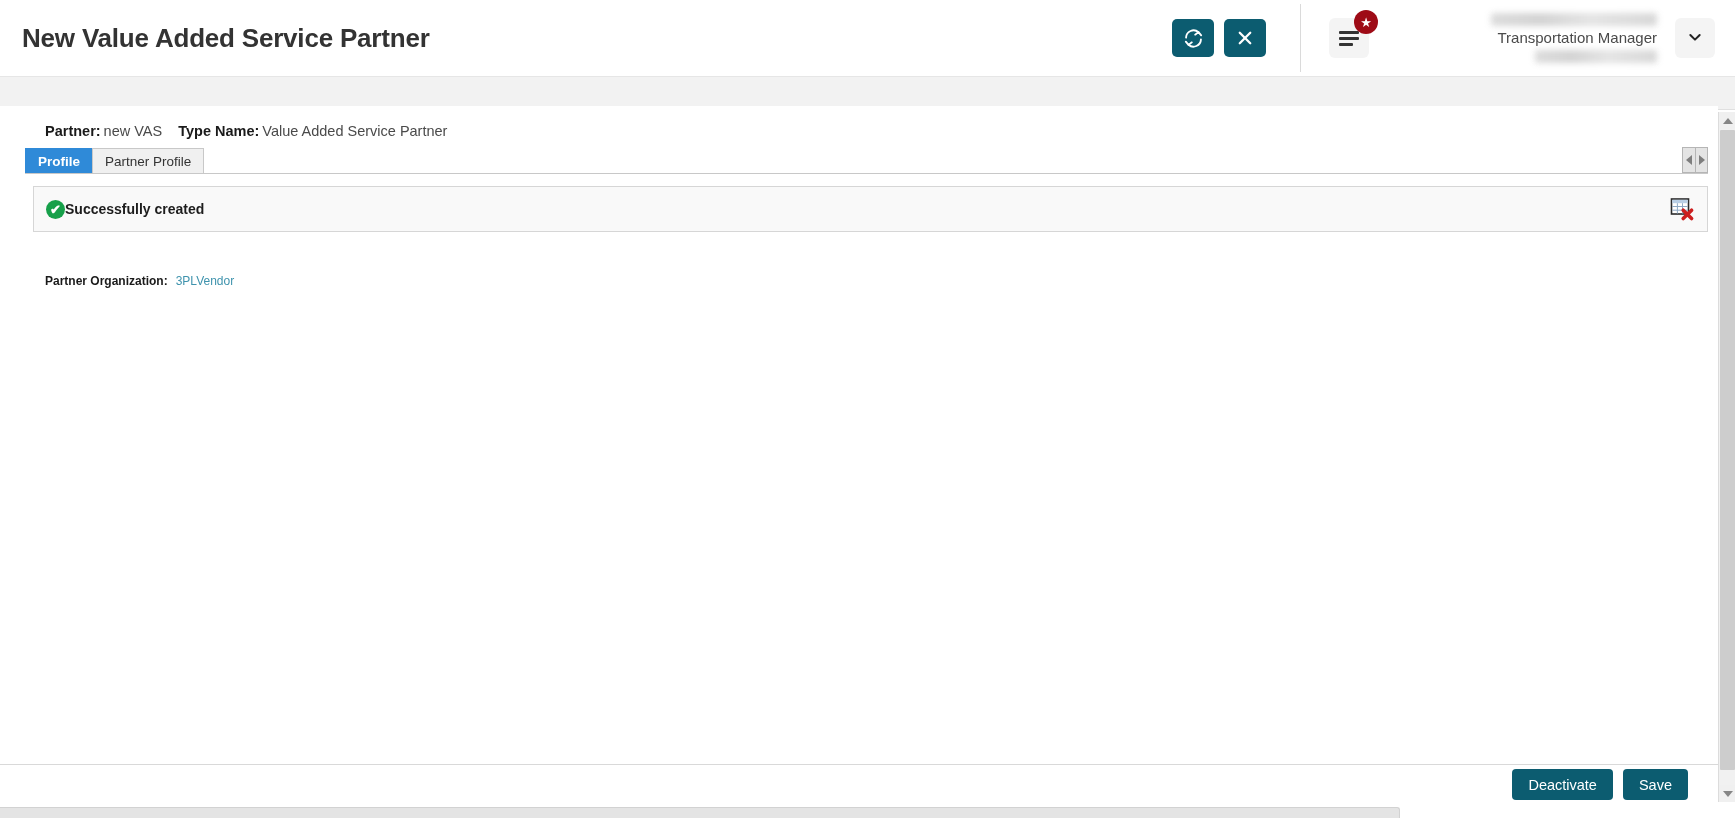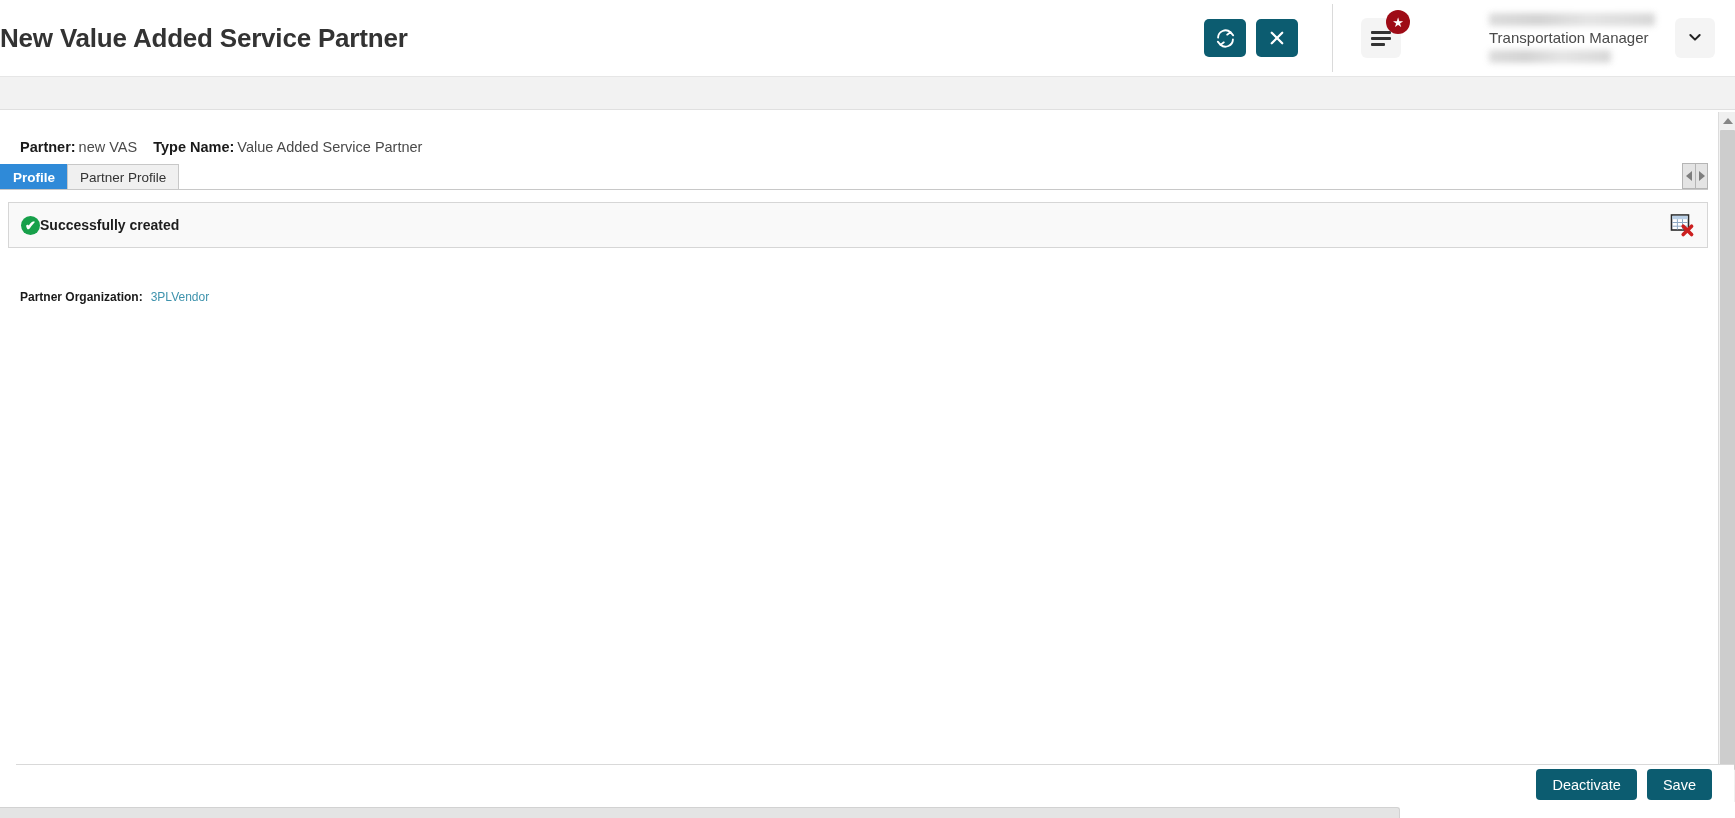--- a/index.html
+++ b/index.html
@@ -10,20 +10,21 @@
     overflow: hidden;
   }
   .app { position: relative; width: 1735px; height: 818px; background: #ffffff; }
 
   
   .topbar {
     position: absolute; left: 0; top: 0; width: 1735px; height: 76px;
     background: #ffffff; display: flex; align-items: center;
   }
   .page-title {
+    margin-left: 22px;
     font-size: 26px; font-weight: bold; color: #333333;
     letter-spacing: -0.2px; white-space: nowrap; text-align: right;
   }
   .topbar-right {
     margin-left: auto; display: flex; align-items: center; height: 76px;
   }
   .icon-btn-teal {
     width: 42px; height: 38px; background: #0c5c70;
     border: none; border-radius: 5px;
     display: flex; align-items: center; justify-content: center;
@@ -46,22 +47,22 @@
   .menu-lines span:nth-child(1) { width: 20px; }
   .menu-lines span:nth-child(2) { width: 20px; }
   .menu-lines span:nth-child(3) { width: 14px; margin-bottom: 0; }
   .badge-star {
     position: absolute; top: -8px; right: -9px;
     width: 24px; height: 24px; border-radius: 50%;
     background: #9e0b16; display: flex; align-items: center; justify-content: center;
     color: #fff; font-size: 13px; line-height: 1;
   }
   .user-block {
-    margin-left: 88px; width: 168px; height: 62px;
-    display: flex; flex-direction: column; justify-content: center; align-items: flex-start;
+    margin-left: 120px; width: 168px; height: 62px;
+    display: flex; flex-direction: column; justify-content: center; align-items: flex-end;
   }
   .blur-line {
     height: 13px; border-radius: 2px;
     background: linear-gradient(90deg,#d9d9d9,#cfcfcf 30%,#e2e2e2 60%,#d4d4d4);
     filter: blur(3px); opacity: 0.92;
   }
   .blur-top { width: 166px; margin-bottom: 3px; }
   .blur-bottom { width: 122px; margin-top: 3px; }
   .user-role { font-size: 15px; color: #4a4a4a; white-space: nowrap; line-height: 18px; }
   .chevron-btn {
@@ -71,22 +72,22 @@
   }
 
   
   .grey-strip {
     position: absolute; left: 0; top: 76px; width: 1735px; height: 34px;
     background: #f2f2f2; border-top: 1px solid #e6e6e6; border-bottom: 1px solid #e0e0e0;
   }
 
   
   .content {
-    position: absolute; left: 0; top: 122px; width: 1718px; height: 654px;
-    background: #ffffff; overflow: hidden;
+    position: absolute; left: 0; top: 106px; width: 1718px; height: 654px;
+    background: #ffffff; overflow: hidden; padding-left: 25px;
   }
   .meta-row {
     padding: 17px 0 9px 20px; font-size: 14.5px; color: #333; white-space: nowrap;
   }
   .meta-label { font-weight: bold; color: #1a1a1a; }
   .meta-value { color: #4a4a4a; margin-left: 3px; margin-right: 16px; }
 
   
   .tabbar {
     position: relative; height: 26px; margin: 0 10px 0 0;
@@ -143,30 +144,30 @@
   .vscroll-btn.bottom { position: absolute; bottom: 0; }
   .tri-u { width: 0; height: 0; border-left: 5px solid transparent; border-right: 5px solid transparent; border-bottom: 6px solid #868686; }
   .tri-d { width: 0; height: 0; border-left: 5px solid transparent; border-right: 5px solid transparent; border-top: 6px solid #868686; }
   .vscroll-thumb {
     position: absolute; top: 18px; left: 1px; width: 15px; height: 640px;
     background: #cdcdcd; border-radius: 1px; cursor: pointer;
   }
 
   
   .footer {
-    position: absolute; left: 16px; top: 764px; width: 1718px; height: 40px;
+    position: absolute; left: 0; top: 764px; width: 1718px; height: 40px;
     background: #ffffff; border-top: 1px solid #d9d9d9;
     display: flex; align-items: center; justify-content: flex-end;
   }
   .btn-teal {
     background: #0c5c70; color: #ffffff; border: none; border-radius: 4px;
     height: 31px; padding: 0 16px; font-size: 14.5px; cursor: pointer;
     margin-left: 10px; font-family: "Liberation Sans", sans-serif;
   }
-  .btn-teal.last { margin-right: 22px; }
+  .btn-teal.last { margin-right: 30px; }
 
   
   .hscroll {
     position: absolute; left: 0; bottom: 0; width: 1735px; height: 14px;
     background: #ffffff;
   }
   .hscroll-track {
     position: absolute; left: 0; bottom: 0; width: 1400px; height: 11px;
     background: #e4e4e4; border-top: 1px solid #d2d2d2; border-right: 1px solid #d2d2d2;
     border-top-right-radius: 3px;

